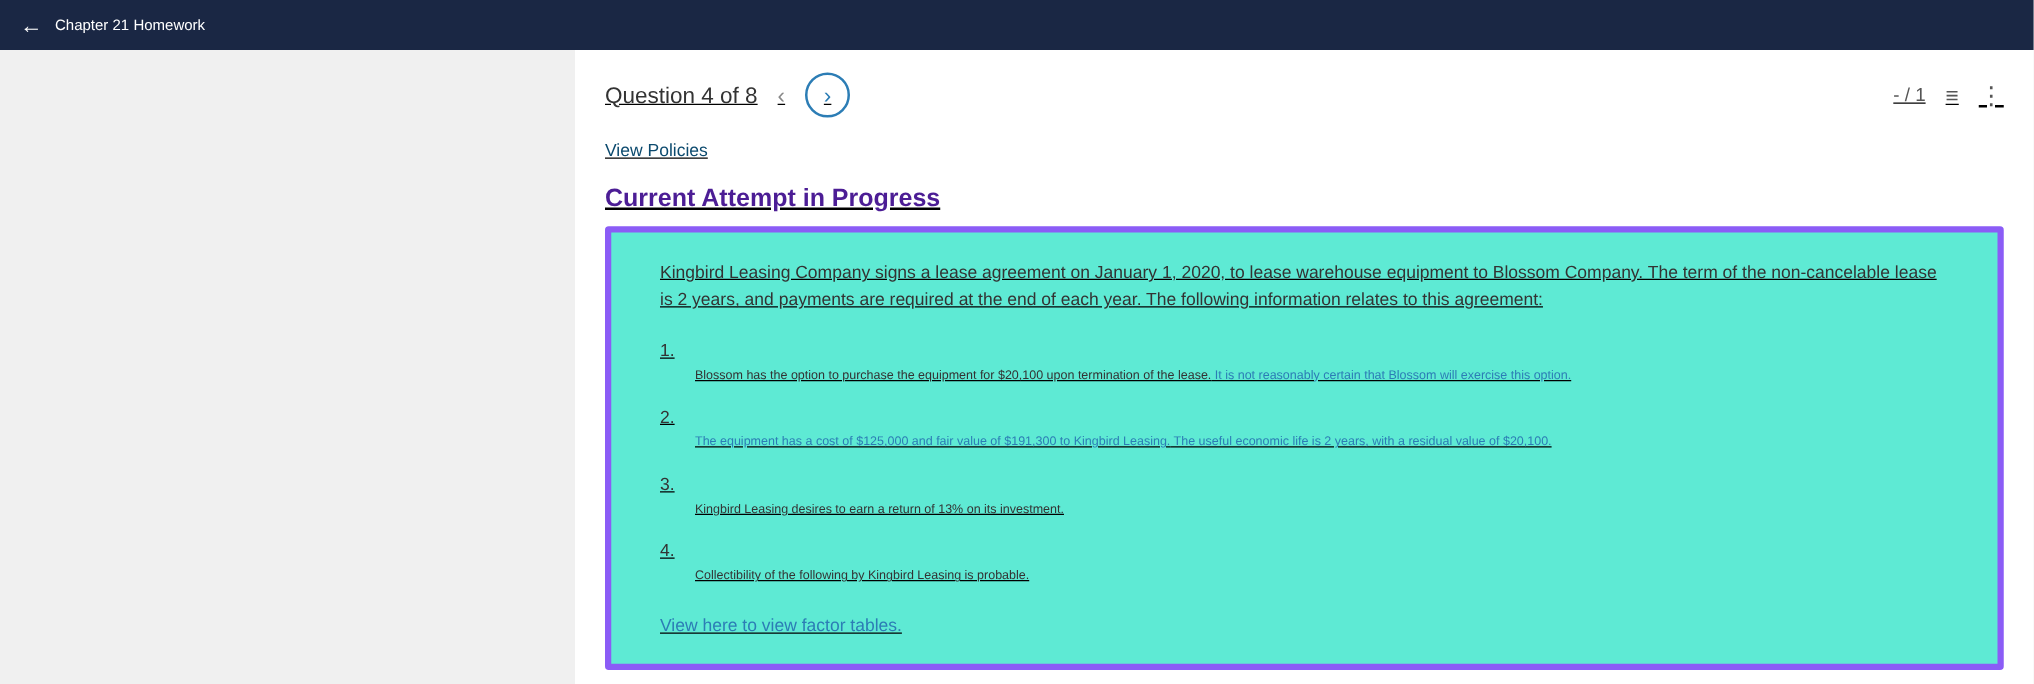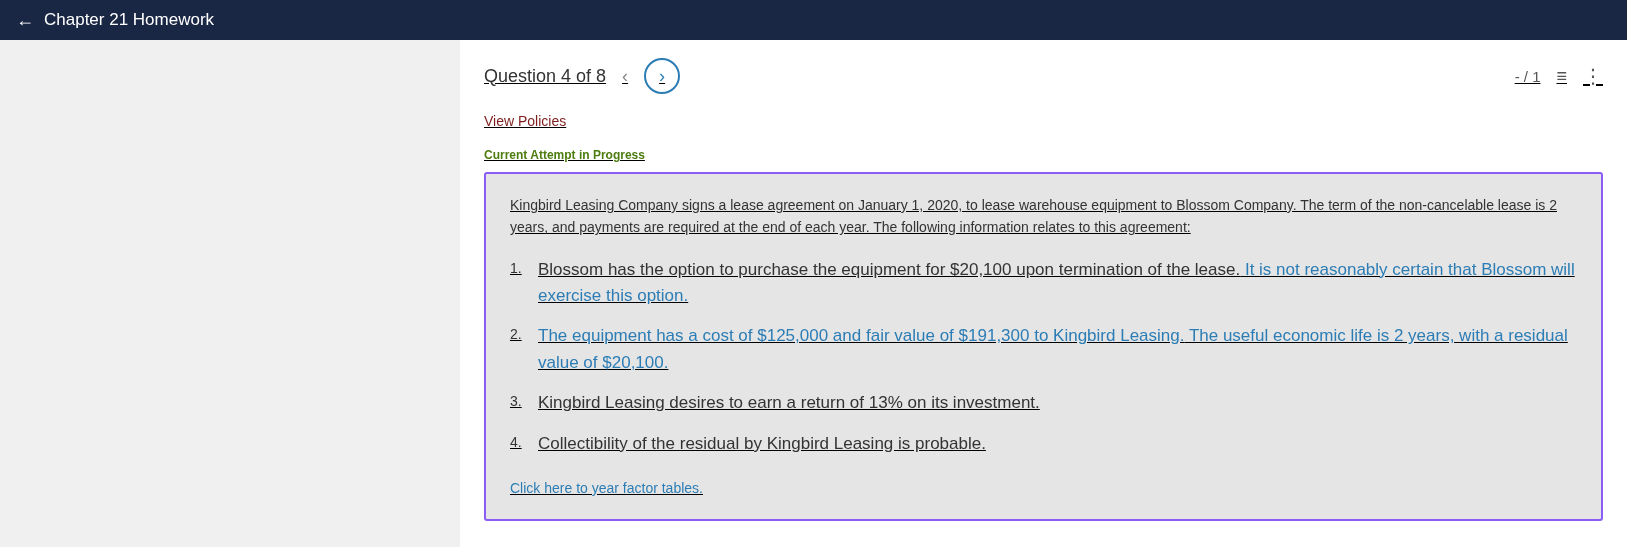--- a/index.html
+++ b/index.html
@@ -15,21 +15,21 @@
       color: white;
     }
     .back-arrow {
       color: white;
       font-size: 18px;
       margin-right: 10px;
       cursor: pointer;
     }
     .nav-title {
       color: white;
-      font-size: 17px;
+      font-size: 12px;
       font-weight: 500;
     }
 
     
     .main-content {
       display: flex;
       background: #f0f0f0;
       min-height: 507px;
     }
 
@@ -106,40 +106,40 @@
       font-size: 20px;
       cursor: pointer;
       color: #555;
     }
 
     
     .view-policies {
       padding: 6px 24px 10px 24px;
     }
     .view-policies a {
-      color: #7f1d1d;
+      color: #0c4a6e;
       text-decoration: none;
       font-size: 14px;
     }
 
     
     .attempt-label {
       padding: 8px 24px 10px 24px;
-      font-size: 12px;
+      font-size: 20px;
       font-weight: bold;
-      color: #4d7c0f;
+      color: #4c1d95;
     }
 
     
     .question-box {
       margin: 0 24px 16px 24px;
-      border: 2px solid #8b5cf6;
+      border: 5px solid #8b5cf6;
       border-radius: 3px;
-      padding: 20px 24px;
-      background: #e5e5e5;
+      padding: 20px 39px;
+      background: #5eead4;
       font-size: 14px;
       color: #333;
       line-height: 1.6;
     }
     .question-intro {
       margin-bottom: 18px;
       color: #333;
     }
     .question-list {
       list-style: none;
@@ -152,22 +152,23 @@
       align-items: flex-start;
     }
     .list-num {
       min-width: 28px;
       color: #333;
       font-size: 14px;
     }
     .list-text {
       flex: 1;
       color: #333;
-      font-size: 17px;
+      font-size: 10px;
       line-height: 1.55;
+      margin-top: 24px;
     }
     .list-text .highlight {
       color: #2c7db5;
     }
 
     
     .factor-tables {
       padding: 4px 0 0 0;
     }
     .factor-tables a {
@@ -223,23 +224,23 @@
           <span class="list-text">
             <span class="highlight">The equipment has a cost of $125,000 and fair value of $191,300 to Kingbird Leasing.</span><span class="highlight"> The useful economic life is 2 years, with a residual value of $20,100.</span>
           </span>
         </li>
         <li class="question-list-item">
           <span class="list-num">3.</span>
           <span class="list-text">Kingbird Leasing desires to earn a return of 13% on its investment.</span>
         </li>
         <li class="question-list-item">
           <span class="list-num">4.</span>
-          <span class="list-text">Collectibility of the residual by Kingbird Leasing is probable.</span>
+          <span class="list-text">Collectibility of the following by Kingbird Leasing is probable.</span>
         </li>
       </ol>
 
       <div class="factor-tables">
-        <a href="#">Click here to year factor tables.</a>
+        <a href="#">View here to view factor tables.</a>
       </div>
     </div>
 
   </div>
 </div>
 
 </body></html>

